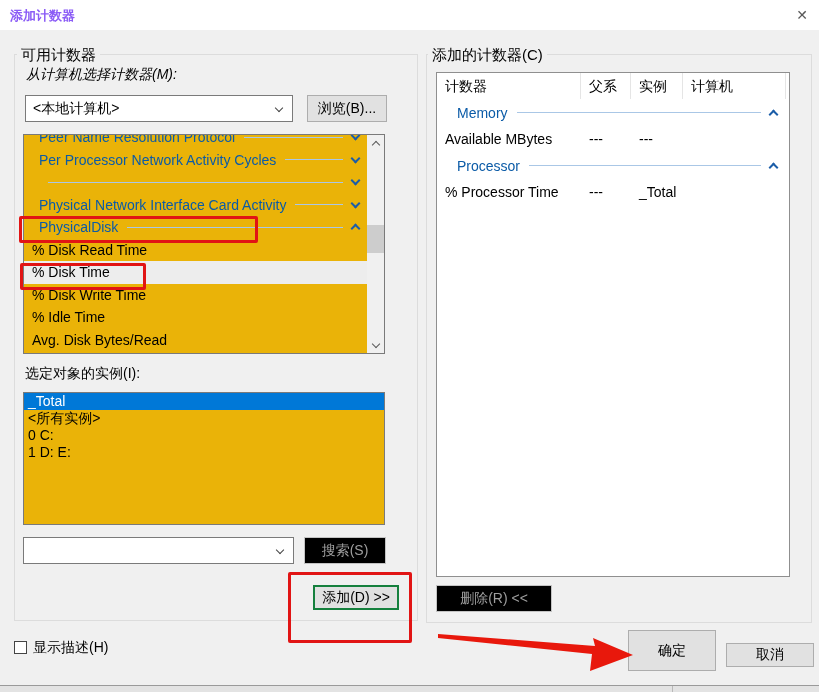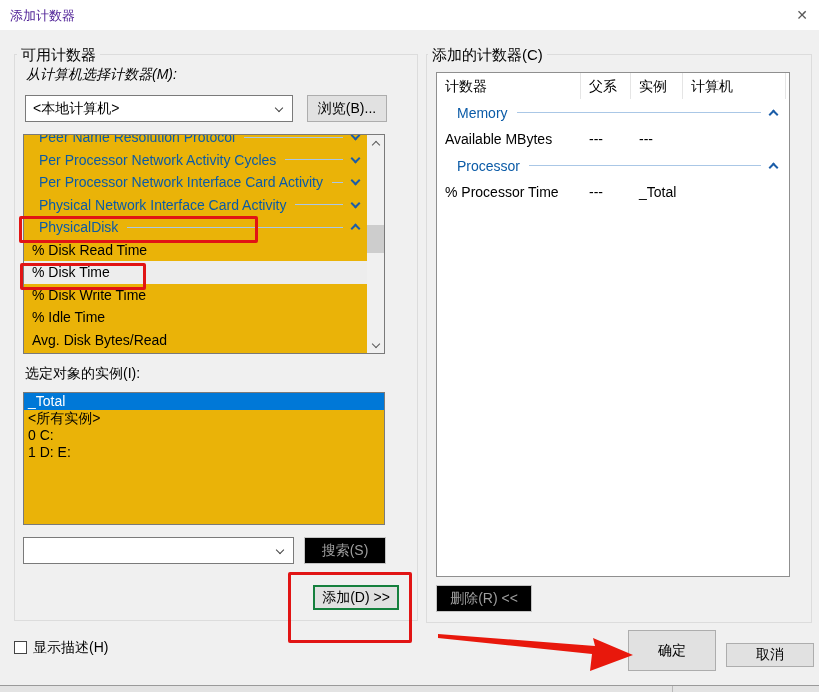--- a/index.html
+++ b/index.html
@@ -1,21 +1,21 @@
 <!DOCTYPE html>
 <html><head>
 <meta charset="utf-8">
 <style>
   * { margin:0; padding:0; box-sizing:border-box; }
   html,body { width:819px; height:692px; }
   body { font-family:"Liberation Sans","DejaVu Sans",sans-serif; background:#fff; }
   .dialog { position:relative; width:819px; height:692px; background:#f0f0f0; overflow:hidden; }
 
   .titlebar { position:absolute; left:0; top:0; width:819px; height:30px; background:#ffffff; }
-  .title { position:absolute; left:10px; top:7px; font-size:13px; color:#4c1d95; }
+  .title { position:absolute; left:10px; top:7px; font-size:13px; color:#8b5cf6;font-weight:bold; }
   .close-btn { position:absolute; left:790px; top:4px; width:24px; height:22px; text-align:center;
                font-size:14px; color:#595959; line-height:22px; cursor:default; }
 
   .groupbox { position:absolute; border:1px solid #dcdcdc; }
   .gb-left  { left:14px; top:54px; width:404px; height:567px; }
   .gb-right { left:426px; top:54px; width:386px; height:569px; }
   .gb-label { position:absolute; font-size:15px; color:#000; background:#f0f0f0; padding:0 4px; }
   .gbl-left  { left:17px; top:46px; }
   .gbl-right { left:428px; top:46px; }
 
@@ -27,21 +27,21 @@
   .combo-search   { left:23px; top:537px; width:271px; height:27px; }
 
   .btn { position:absolute; background:#e1e1e1; border:1px solid #adadad; font-size:14px; color:#000;
          display:flex; align-items:center; justify-content:center; }
   .btn-browse { left:307px; top:95px; width:80px; height:27px; }
   .btn-add    { left:301px; top:585px; width:86px; height:25px; border:2px solid #15803d;margin-left:12px; }
   .btn-ok     { left:628px; top:630px; width:88px; height:41px; }
   .btn-cancel { left:726px; top:643px; width:88px; height:24px; }
   .btn.disabled { background:#000000; border:1px solid #c3c3c3; color:#9e9e9e; }
   .btn-search { left:304px; top:537px; width:82px; height:27px; }
-  .btn-remove { left:436px; top:585px; width:96px; height:27px; }
+  .btn-remove { left:436px; top:585px; width:116px; height:27px; }
 
   .listbox { position:absolute; background:#eab308; border:1px solid #7a7a7a; overflow:hidden; }
   .counter-list { left:23px; top:134px; width:362px; height:220px; }
   .tree-content { position:absolute; left:0; top:-9px; right:17px; }
   .crow { height:22.5px; display:flex; align-items:center; font-size:14px; white-space:nowrap; }
   .crow.grp { padding-left:15px; color:#0b5ba7; }
   .crow.cnt { padding-left:8px; color:#000; }
   .crow.hl  { background:#ededed; }
   .lead { flex:1; height:1px; background:#aac7e6; margin:0 9px; }
   .chev { width:7px; height:7px; border-right:2px solid #1b5da8; border-bottom:2px solid #1b5da8;
@@ -109,21 +109,20 @@
           <span class="lbl">Peer Name Resolution Protocol</span>
           <span class="lead"></span>
           <span class="chev down"></span>
         </div>
         <div class="crow grp">
           <span class="lbl">Per Processor Network Activity Cycles</span>
           <span class="lead"></span>
           <span class="chev down"></span>
         </div>
         <div class="crow grp">
-          <span class="lbl">Per Processor Network Interface Card Activity</span>
           <span class="lead"></span>
           <span class="chev down"></span>
         </div>
         <div class="crow grp">
           <span class="lbl">Physical Network Interface Card Activity</span>
           <span class="lead"></span>
           <span class="chev down"></span>
         </div>
         <div class="crow grp">
           <span class="lbl">PhysicalDisk</span>

